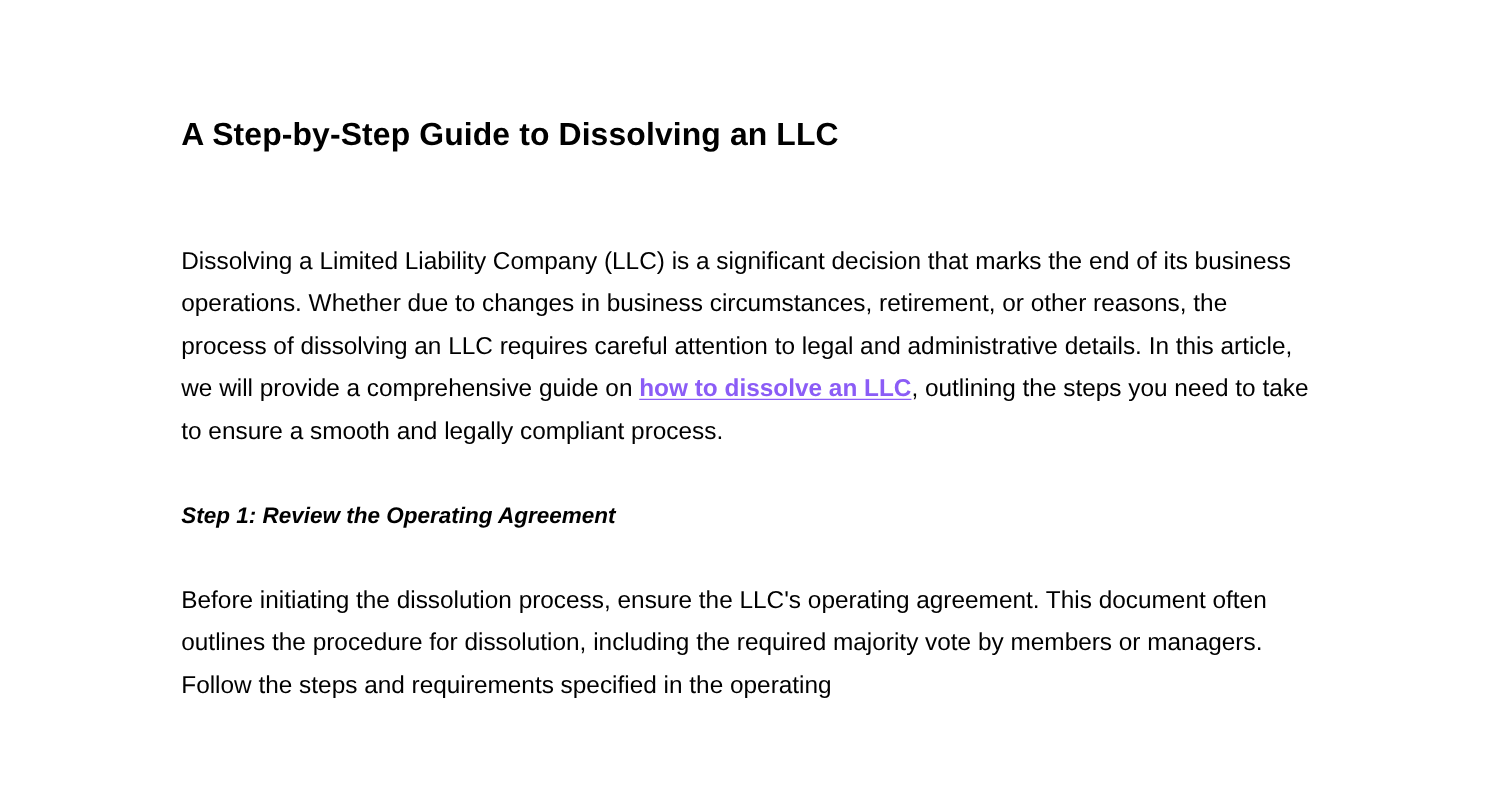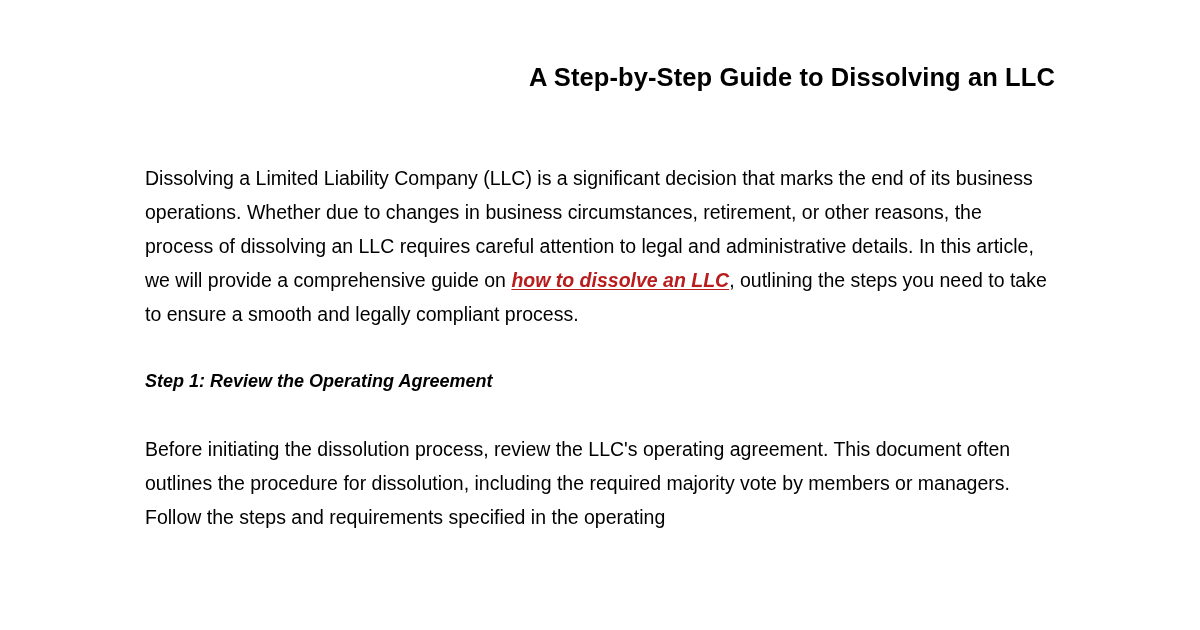--- a/index.html
+++ b/index.html
@@ -21,26 +21,26 @@
     background: #ffffff;
     overflow: hidden;
   }
   .doc-body {
     position: absolute;
     left: 145px;
     top: 0;
     width: 910px;
   }
   .doc-title {
-    text-align: right;
+    text-align: left;
     font-size: 25.5px;
     font-weight: bold;
     line-height: 1.35;
     margin: 0;
-    padding-top: 60px;
+    padding-top: 91px;
     letter-spacing: 0.1px;
     color: #000000;
   }
   .para {
     font-size: 19.5px;
     line-height: 33.8px;
     margin: 0;
     color: #000000;
     text-align: left;
   }
@@ -53,35 +53,34 @@
     line-height: 33.8px;
     margin: 0;
     padding-top: 34px;
     color: #000000;
     font-style: italic;
   }
   .para-after-heading {
     padding-top: 34px;
   }
   .doc-link {
-    color: #b91c1c;
+    color: #8b5cf6;
     font-weight: bold;
     text-decoration: underline;
     text-underline-offset: 2px;
-    font-style: italic;
   }
 </style>
 </head>
 <body>
 
 <div class="page">
   <div class="doc-body">
 
     <h1 class="doc-title">A Step-by-Step Guide to Dissolving an LLC</h1>
 
     <p class="para para-intro"><span>Dissolving a Limited Liability Company (LLC) is a significant decision that marks the end of its business operations. Whether due to changes in business circumstances, retirement, or other reasons, the process of dissolving an LLC requires careful attention to legal and administrative details. In this article, we will provide a comprehensive guide on </span><a class="doc-link" href="#">how to dissolve an LLC</a><span>, outlining the steps you need to take to ensure a smooth and legally compliant process.</span></p>
 
     <h2 class="heading">Step 1: Review the Operating Agreement</h2>
 
-    <p class="para para-after-heading">Before initiating the dissolution process, review the LLC's operating agreement. This document often outlines the procedure for dissolution, including the required majority vote by members or managers. Follow the steps and requirements specified in the operating</p>
+    <p class="para para-after-heading">Before initiating the dissolution process, ensure the LLC's operating agreement. This document often outlines the procedure for dissolution, including the required majority vote by members or managers. Follow the steps and requirements specified in the operating</p>
 
   </div>
 </div>
 
 </body></html>

